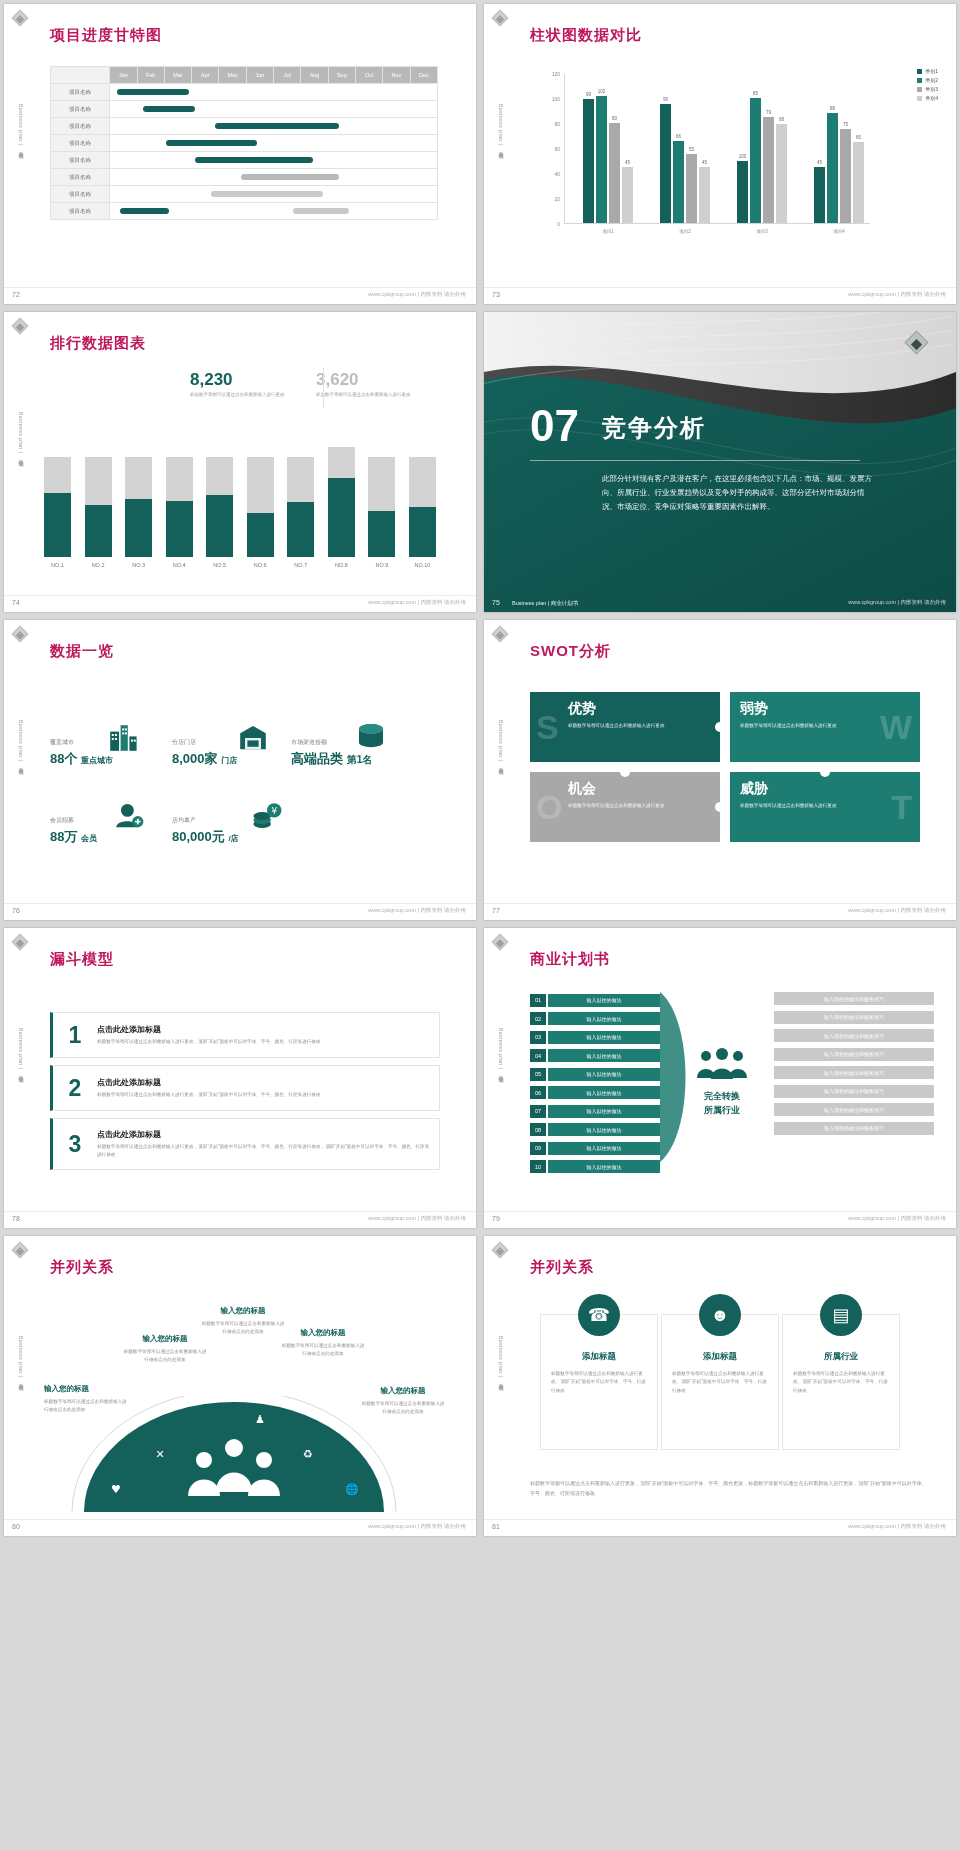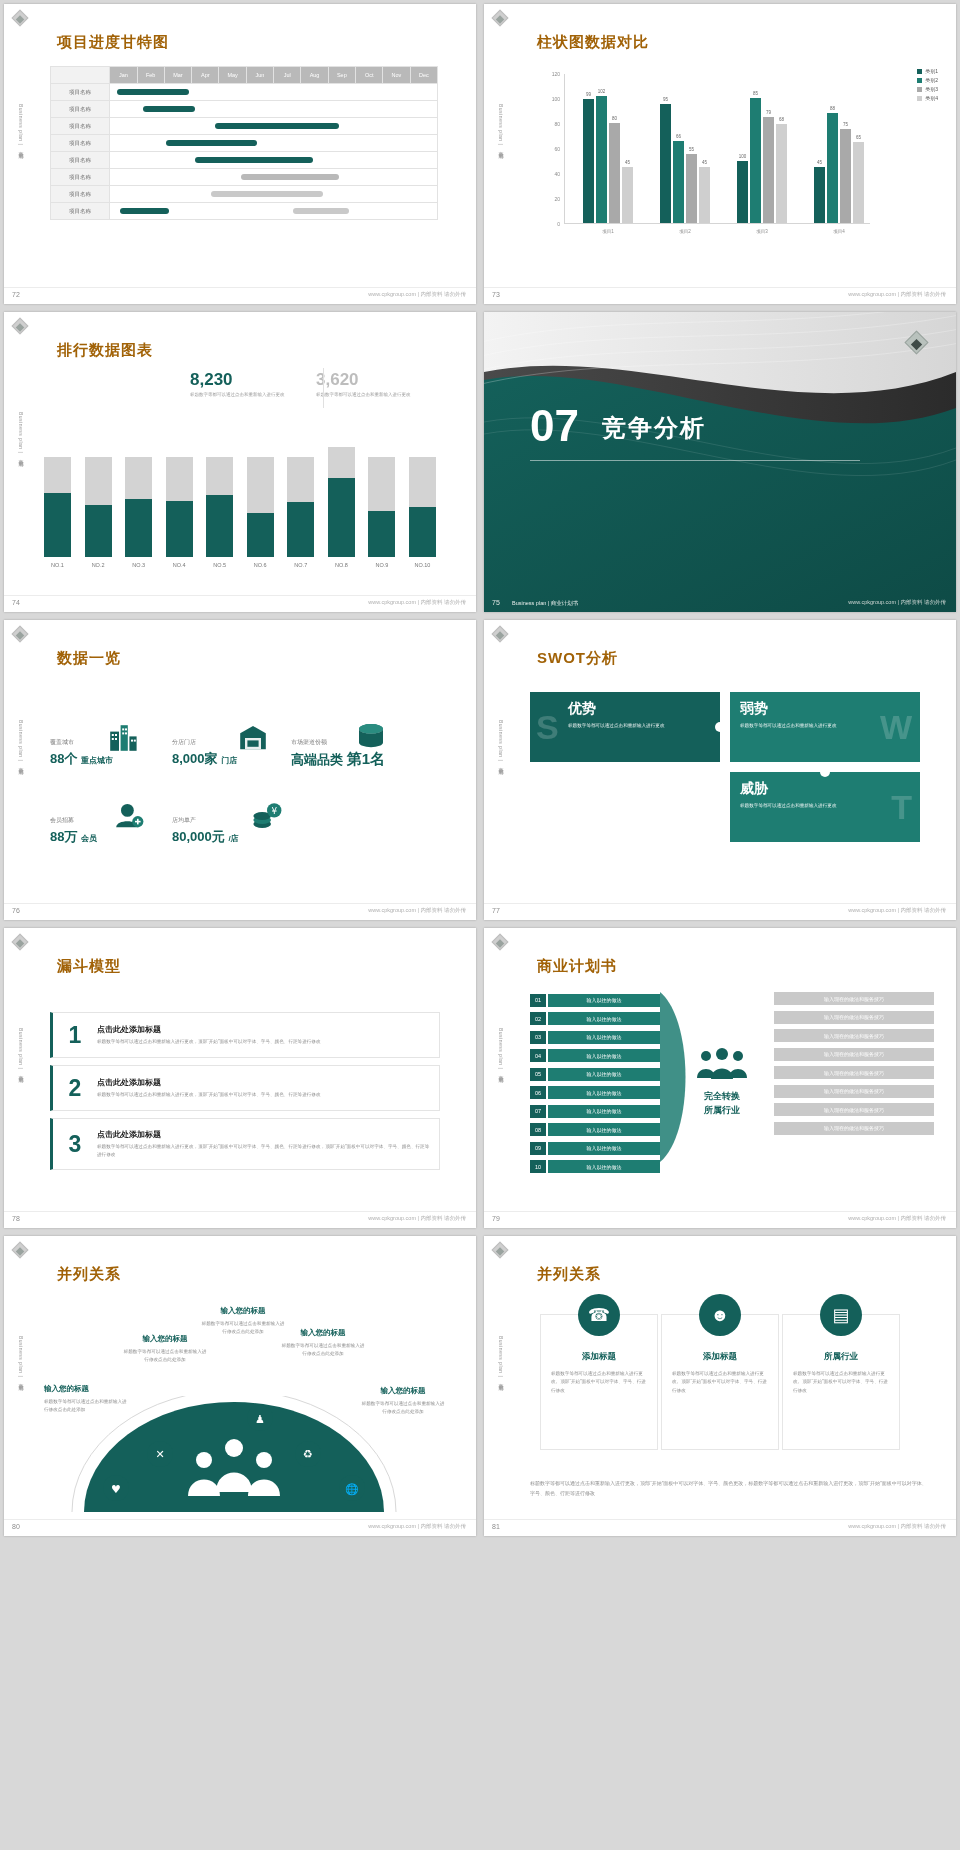--- a/index.html
+++ b/index.html
@@ -50,21 +50,21 @@
   .pagenum.dark { color:#dfe6e4; }
   .footer-right {
     position:absolute; right: 10px; bottom: 6px; font-size:5.5px; color:#b0b0b0;
   }
   .footer-right.dark { color:#cdd6d3; }
   .bottomline {
     position:absolute; left:0; right:0; bottom:16px; height:1px; background:#ececec;
   }
   h2.title {
     position:absolute; left: 46px; top: 22px;
-    font-size: 15px; font-weight: bold; color:#a16207; margin:7px;
+    font-size: 15px; font-weight: bold; color:#be185d; margin:0;
     letter-spacing: 1px;
   }
   .teal { color:#14605a; }
 
   
   .gantt { position:absolute; left:46px; top:62px; width:388px; }
   .gantt table { border-collapse: collapse; width:100%; font-size:5.5px; }
   .gantt th, .gantt td { border:1px solid #e2e2e2; height:17px; }
   .gantt th.mon { background:#b9b9b9; color:#fff; width:24px; font-weight:normal; font-size:5.5px;}
   .gantt th.blank { background:#f2f2f2; width:52px; }
@@ -478,20 +478,21 @@
         <path d="M0,110 C140,84 330,190 472,136"></path>
         <path d="M0,122 C140,96 330,202 472,148"></path>
       </g>
     </svg>
     <div class="badge">
         <div class="d"></div>
       </div>
     <div class="num">07</div>
     <div class="sectitle">竞争分析</div>
     <div class="rule"></div>
+    <div class="body">此部分针对现有客户及潜在客户，在这里必须包含以下几点：市场、规模、发展方向、所属行业、行业发展趋势以及竞争对手的构成等。这部分还针对市场划分情况、市场定位、竞争应对策略等重要因素作出解释。</div>
     <div class="pagenum dark">75</div>
     <div class="brand">Business plan | 商业计划书</div>
     <div class="footer-right dark">www.cpkgroup.com | 内部资料 请勿外传</div>
   </div>
 
   <div class="slide">
     <div class="corner">
         <div class="diamond"></div>
       </div>
     <div class="vlabel">Business plan | 商业计划书</div>
@@ -524,21 +525,21 @@
       <div class="val"><span>8,000家</span> <small>门店</small></div>
     </div>
     <svg class="icon-sq" style="left:232px; top:102px;" viewBox="0 0 40 40">
       <path d="M4 14 L20 5 L36 14 L36 34 L4 34 Z" fill="#14605a"></path>
       <rect x="10" y="20" width="20" height="14" fill="#fff" opacity=".9"></rect>
       <rect x="13" y="23" width="14" height="8" fill="#14605a"></rect>
     </svg>
 
     <div class="stat" style="left:287px; top:118px;">
       <div class="lbl">市场渠道份额</div>
-      <div class="val"><span>高端品类</span> <span style="font-size:15px;">第1名</span></div>
+      <div class="val"><span>高端品类</span> <span style="font-size:10px;">第1名</span></div>
     </div>
     <svg class="icon-sq" style="left:350px; top:100px;" viewBox="0 0 40 40">
       <ellipse cx="20" cy="11" rx="15" ry="6" fill="#1e7d72"></ellipse>
       <path d="M5 11 L5 28 A15 6 0 0 0 35 28 L35 11 A15 6 0 0 1 5 11 Z" fill="#14605a"></path>
       <ellipse cx="20" cy="11" rx="15" ry="6" fill="#2a8c80"></ellipse>
     </svg>
 
     <div class="stat" style="left:46px; top:196px;">
       <div class="lbl">会员招募</div>
       <div class="val"><span>88万</span> <small>会员</small></div>
@@ -577,20 +578,25 @@
     <div class="swot">
       <div class="sw-cell" style="left:0; top:0; background:#14605a;">
         <div class="sw-ghost" style="left:6px; top:16px;">S</div>
         <h4 style="margin-left:28px">优势</h4>
         <p style="margin-left:28px">标题数字等都可以通过点击和重新输入进行更改</p>
       </div>
       <div class="sw-cell" style="left:200px; top:0; background:#1e7d72;">
         <div class="sw-ghost" style="right:8px; top:16px;">W</div>
         <h4>弱势</h4>
         <p style="width:120px">标题数字等都可以通过点击和重新输入进行更改</p>
+      </div>
+      <div class="sw-cell" style="left:0; top:80px; background:#a8a8a8;">
+        <div class="sw-ghost" style="left:6px; top:16px;">O</div>
+        <h4 style="margin-left:28px">机会</h4>
+        <p style="margin-left:28px">标题数字等都可以通过点击和重新输入进行更改</p>
       </div>
       <div class="sw-cell" style="left:200px; top:80px; background:#1e7d72;">
         <div class="sw-ghost" style="right:8px; top:16px;">T</div>
         <h4>威胁</h4>
         <p style="width:120px">标题数字等都可以通过点击和重新输入进行更改</p>
       </div>
       <div class="knob" style="left:185px; top:30px;"></div>
       <div class="knob" style="left:185px; top:110px;"></div>
       <div class="knob" style="left:90px; top:75px;"></div>
       <div class="knob" style="left:290px; top:75px;"></div>

